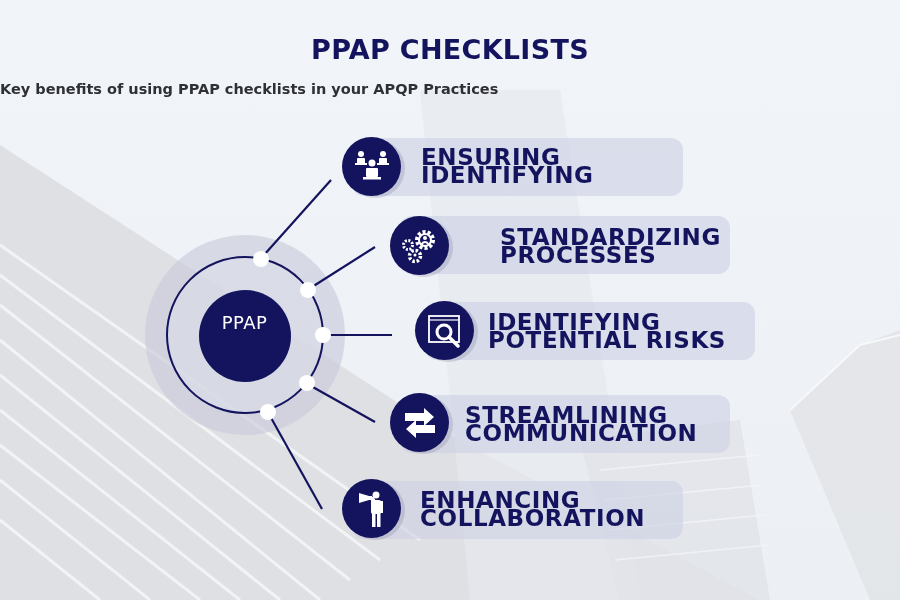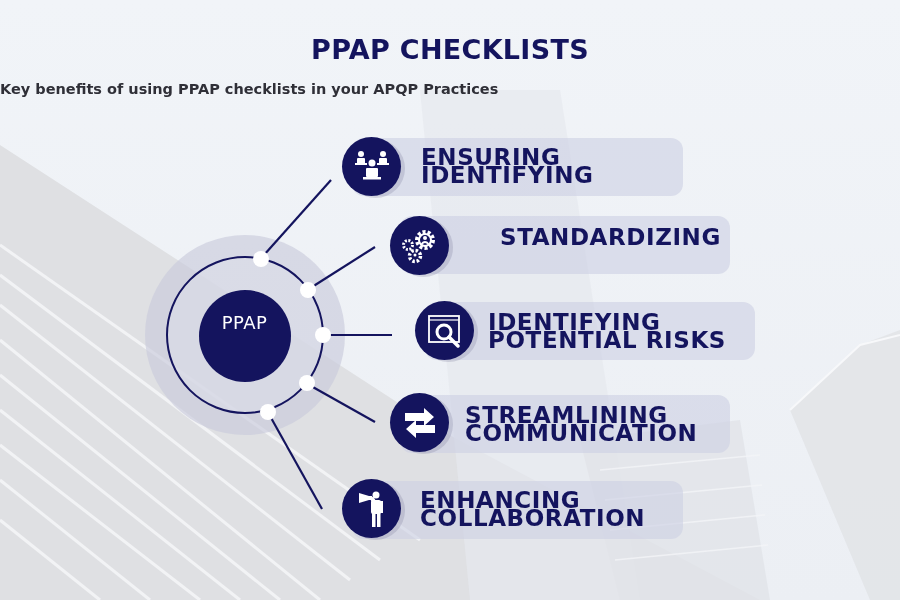--- a/index.html
+++ b/index.html
@@ -109,20 +109,21 @@
     <circle cx="25" cy="13" r="6" stroke-width="2"></circle>
     <circle cx="25" cy="11" r="2" fill="#ffffff" stroke="none"></circle>
     <path d="M21.5 17 q3.5 -4 7 0" stroke-width="1.8"></path>
     <circle cx="8" cy="18" r="4.5" stroke-width="3" stroke-dasharray="2 1.5"></circle>
     <circle cx="15" cy="29" r="5.5" stroke-width="3.5" stroke-dasharray="2.5 1.8"></circle>
     <circle cx="15" cy="28" r="1.5" fill="#ffffff" stroke="none"></circle>
   </svg>
 </div>
 <div class="label" style="left:464px;top:228px;margin-left:36px;">
   <div>STANDARDIZING</div>
+  <div>PROCESSES</div>
 </div>
 
 <div class="card" style="left:425px;top:302px;width:330px;"></div>
 <div class="icon" style="left:415px;top:301px;">
   <svg width="38" height="38" viewBox="0 0 38 38" fill="none" stroke="#ffffff">
     <rect x="3" y="4" width="30" height="26" stroke-width="1.8"></rect>
     <line x1="3" y1="8" x2="33" y2="8" stroke-width="1.2"></line>
     <circle cx="18" cy="20" r="7" stroke-width="3"></circle>
     <line x1="23" y1="25" x2="32" y2="34" stroke-width="3.5" stroke-linecap="round"></line>
   </svg>

